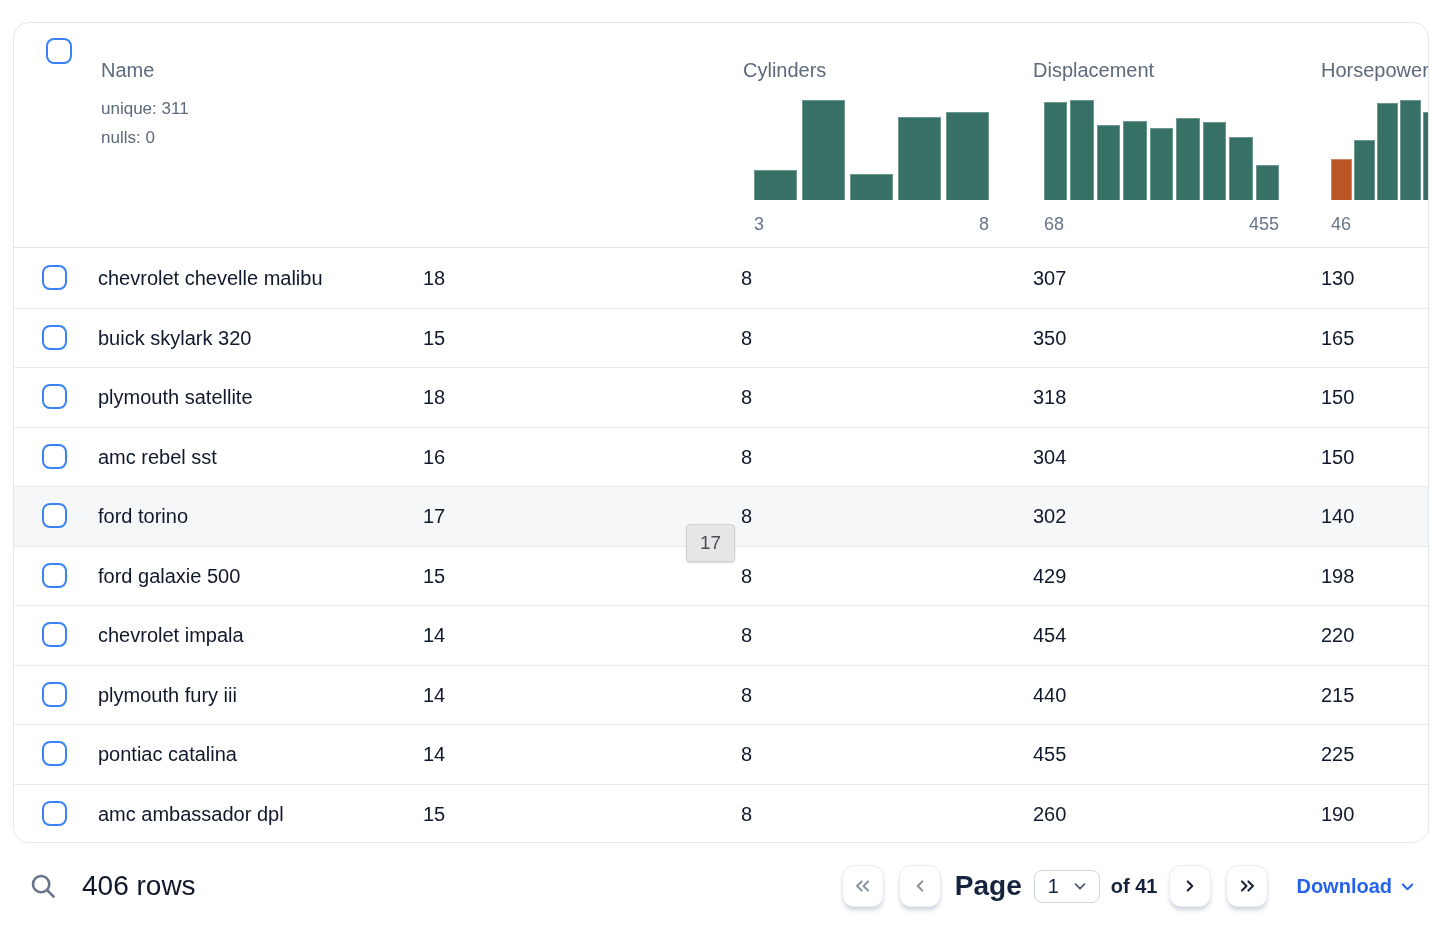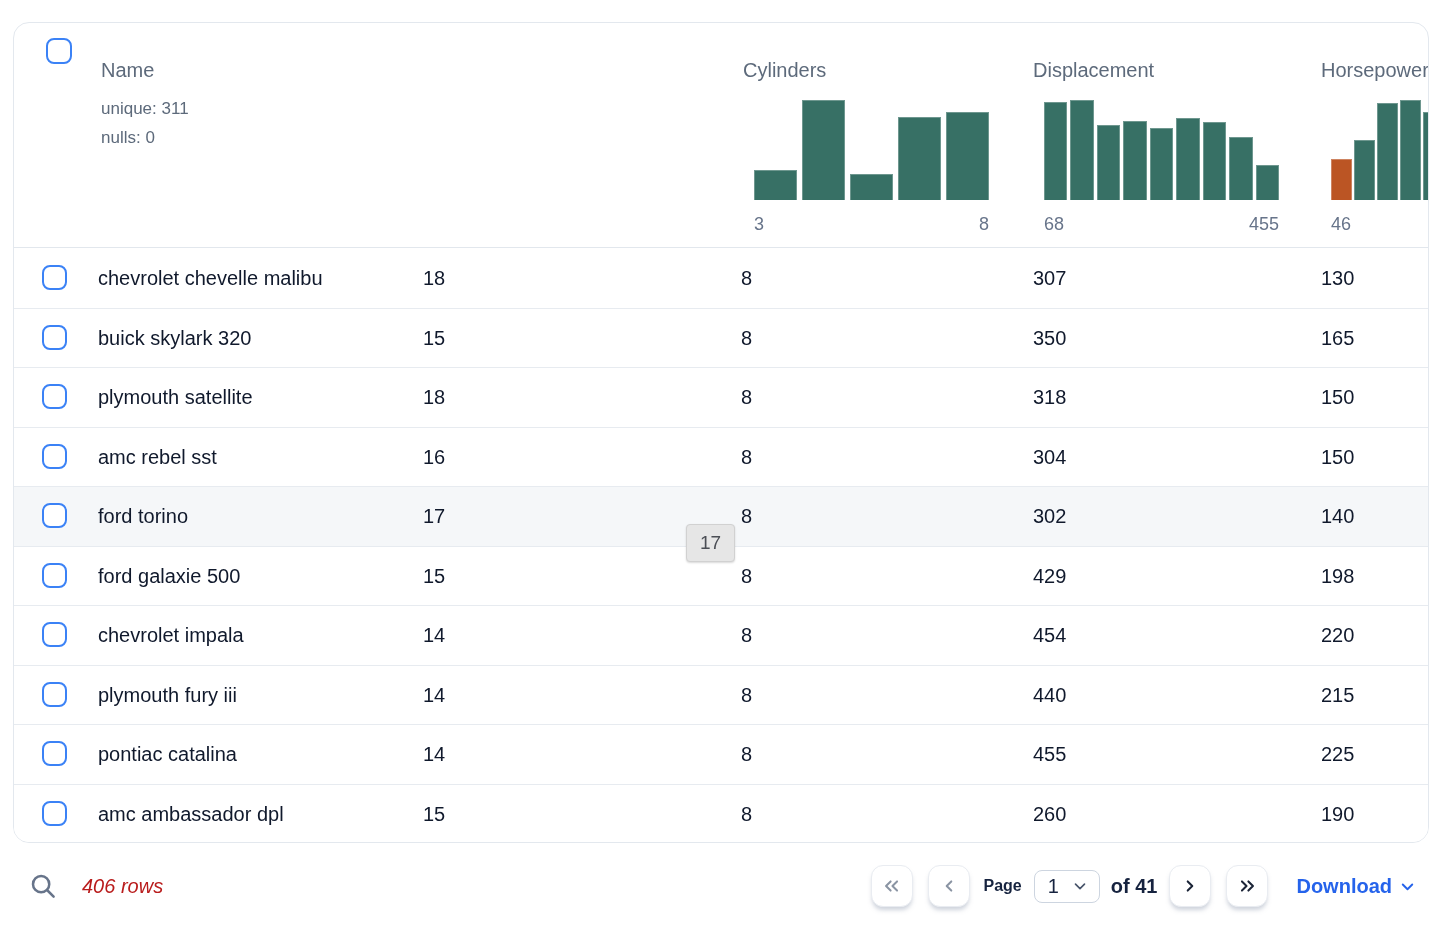--- a/index.html
+++ b/index.html
@@ -70,35 +70,35 @@
     box-shadow:0 1px 2px rgba(0,0,0,0.15);
     display:flex; align-items:center; justify-content:center;
     font-size:19px; color:#4b4e55; z-index:10;
   }
 
   
   .footer-left {
     position:absolute; left:28px; top:865px; height:42px;
     display:flex; align-items:center; gap:24px;
   }
-  .rowcount { font-size:20px; color:#b91c1c;font-style:italic; }
+  .rowcount { font-size:28px; color:#0f172a; }
 
   .footer-right {
     position:absolute; right:35px; top:865px; height:42px;
     display:flex; align-items:center;
   }
   .pbtn {
     width:42px; height:42px; border-radius:12px; background:#fff;
     border:1px solid #e9ecf1;
     box-shadow:0 4px 4px -1px rgba(158,168,185,0.5);
     display:flex; align-items:center; justify-content:center;
     cursor:pointer; padding:0; flex:none;
   }
   .pbtn + .pbtn { margin-left:15px; }
-  .pg-label { font-size:16px; font-weight:600; color:#16233f; margin-left:14px; white-space:nowrap; }
+  .pg-label { font-size:28px; font-weight:600; color:#16233f; margin-left:14px; white-space:nowrap; }
   .page-select {
     margin-left:12px; width:66px; height:33px; background:#fff;
     border:1px solid #cdd5e0; border-radius:8px;
     display:flex; align-items:center; justify-content:space-between;
     padding:0 10px 0 13px; font-size:20px; color:#16233f; cursor:pointer; flex:none;
   }
   .of-label { font-size:20px; font-weight:600; color:#16233f; margin:0 12px 0 11px; white-space:nowrap; }
   .download {
     margin-left:28px; display:flex; align-items:center; gap:6px;
     font-size:20px; font-weight:600; color:#2563eb; cursor:pointer;

